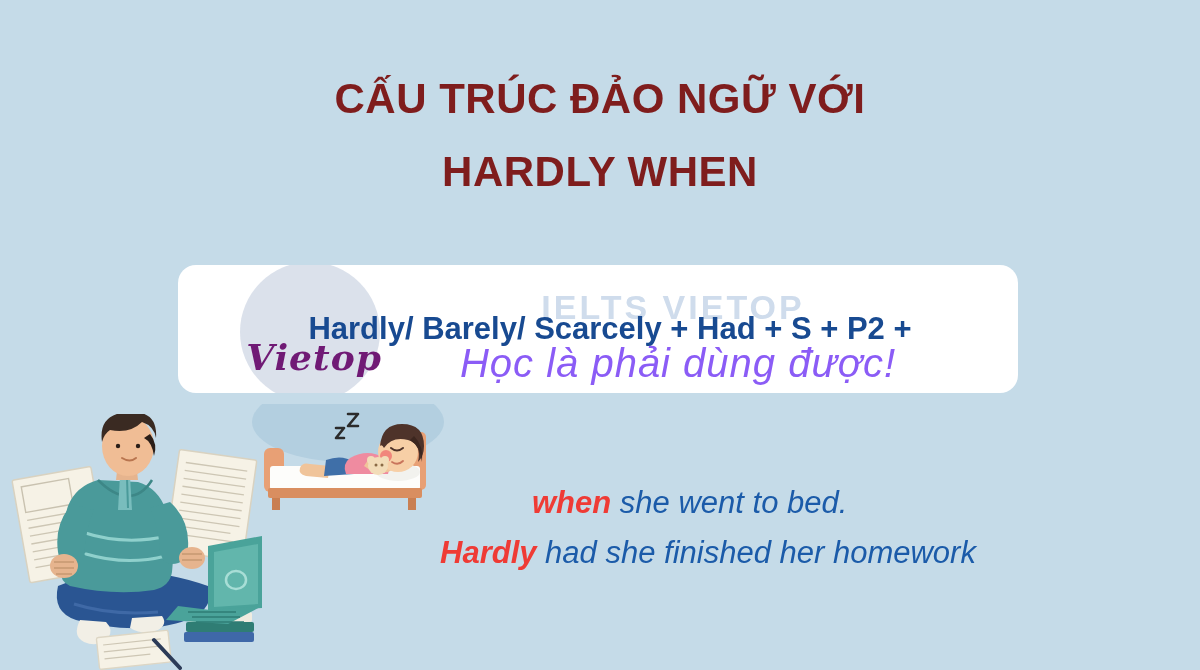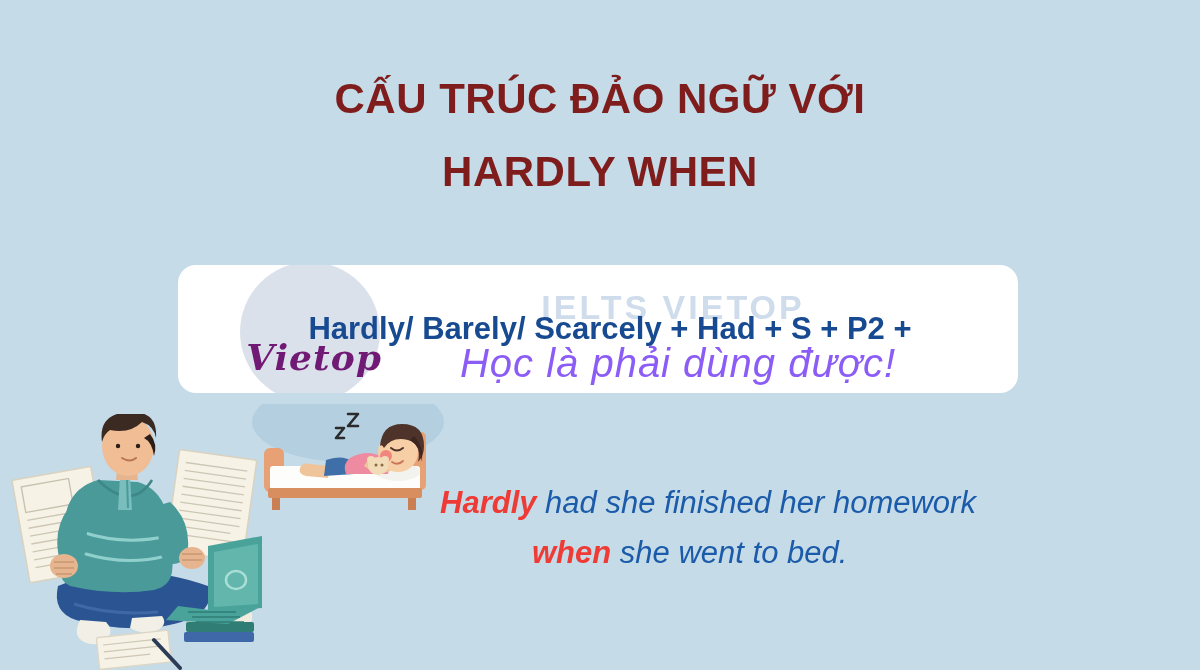--- a/index.html
+++ b/index.html
@@ -178,25 +178,25 @@
     <div class="wm-script">Vietop</div>
     <div class="wm-brand">IELTS VIETOP</div>
     <div class="wm-tagline">Học là phải dùng được!</div>
 
     <div class="formula-text">
       <span class="formula-line">Hardly/ Barely/ Scarcely + Had + S + P2 +</span>
     </div>
   </div>
 
   <div class="example">
+    <span class="line second">
+      <span class="kw">when</span><span class="plain"> she went to bed.</span>
+    </span>
     <span class="line">
       <span class="kw">Hardly</span><span class="plain"> had she finished her homework</span>
-    </span>
-    <span class="line second">
-      <span class="kw">when</span><span class="plain"> she went to bed.</span>
     </span>
   </div>
 
   <div class="illus-student">
     <svg width="262" height="256" viewBox="0 0 262 256" xmlns="http://www.w3.org/2000/svg">
 
       <g transform="rotate(-10 62 108)">
         <rect x="18" y="58" width="80" height="104" rx="2" fill="#f6f2e6" stroke="#d9d2c0" stroke-width="1.5"></rect>
         <rect x="26" y="66" width="48" height="26" fill="none" stroke="#c9c2b0" stroke-width="1.4"></rect>
         <g stroke="#cdc6b4" stroke-width="1.3">

